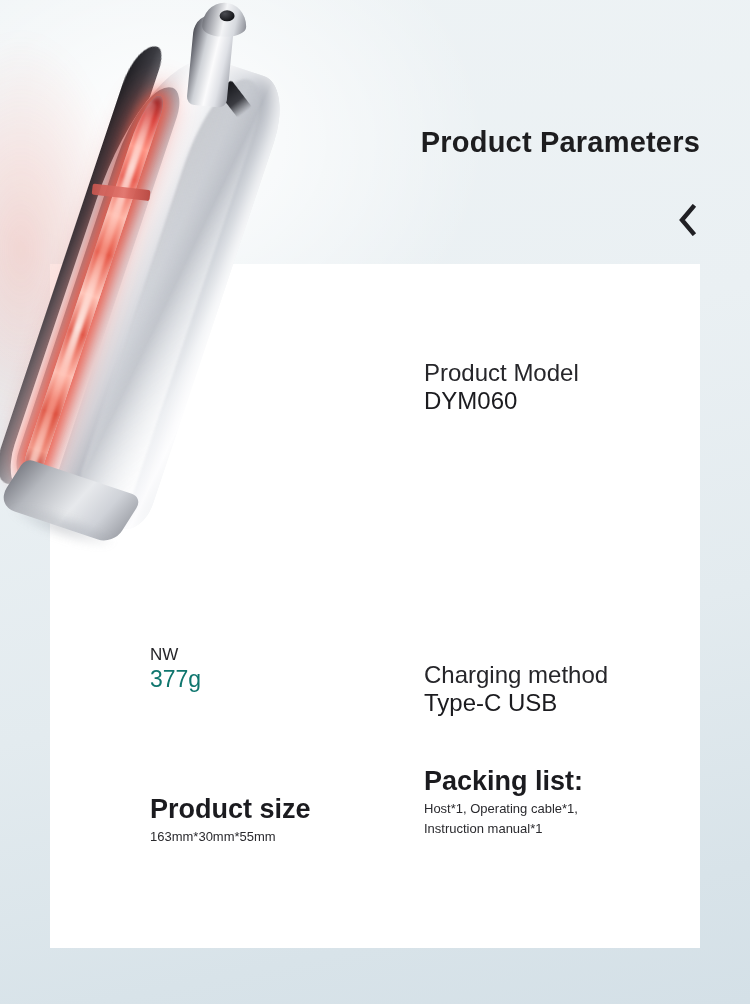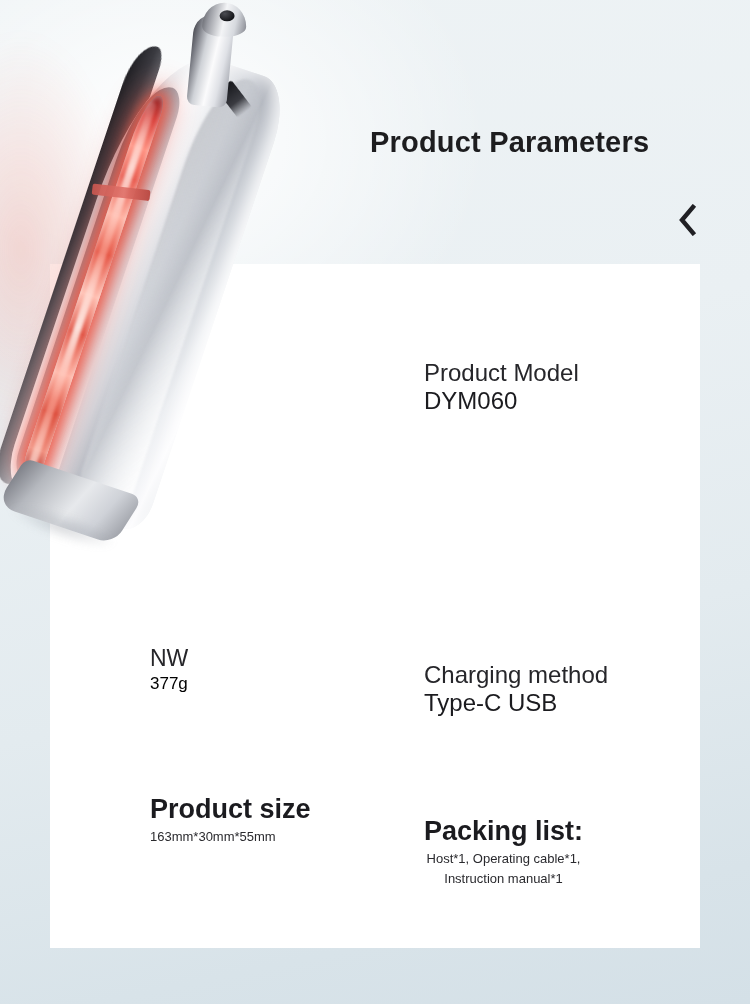--- a/index.html
+++ b/index.html
@@ -23,21 +23,21 @@
       linear-gradient(168deg, #eef3f5 0%, #eaf0f3 38%, #e3ebef 64%, #d8e3e9 88%, #d4e0e7 100%);
     overflow: hidden;
   }
 
   
   .header-title {
     position: absolute;
     left: 370px;
     top: 126px;
     width: 330px;
-    text-align: left;
+    text-align: right;
     font-size: 29px;
     font-weight: bold;
     letter-spacing: 0.2px;
     color: #1d1d1f;
     white-space: nowrap;
   }
   .back-chevron {
     position: absolute;
     left: 666px;
     top: 196px;
@@ -270,30 +270,30 @@
     margin-top: 16px;
   }
   .spec-value {
     font-size: 24px;
     font-weight: normal;
     color: #1b1b1f;
     line-height: 1.2;
     white-space: nowrap;
   }
   .spec-label-sm {
-    font-size: 23px;
+    font-size: 17px;
     font-weight: normal;
     color: #26262a;
     line-height: 1.25;
     white-space: nowrap;
   }
   .spec-value-sm {
-    font-size: 17px;
-    font-weight: normal;
-    color: #000000;
+    font-size: 23px;
+    font-weight: normal;
+    color: #0f766e;
     line-height: 1.3;
     white-space: nowrap;
   }
   .spec-label-bold {
     font-size: 27px;
     font-weight: bold;
     color: #1b1b1f;
     line-height: 1.3;
     white-space: nowrap;
   }
@@ -337,21 +337,21 @@
     <div class="spec-row" style="position:absolute; left:374px; top:380px; display:block;">
       <div class="spec-label">Charging method</div>
       <div class="spec-value">Type-C USB</div>
     </div>
 
     <div class="spec-row" style="position:absolute; left:100px; top:528px; display:block;">
       <div class="spec-label-bold">Product size</div>
       <div class="spec-detail">163mm*30mm*55mm</div>
     </div>
 
-    <div class="spec-row" style="position:absolute; left:374px; top:550px; display:block;text-align:center;">
+    <div class="spec-row" style="position:absolute; left:374px; top:500px; display:block;">
       <div class="spec-label-bold">Packing list:</div>
       <div class="spec-detail">Host*1, Operating cable*1,</div>
       <div class="spec-detail">Instruction manual*1</div>
     </div>
 
   </div>
 
   <div class="product-image">
     <div class="dev-glow"></div>
     <div class="device">

